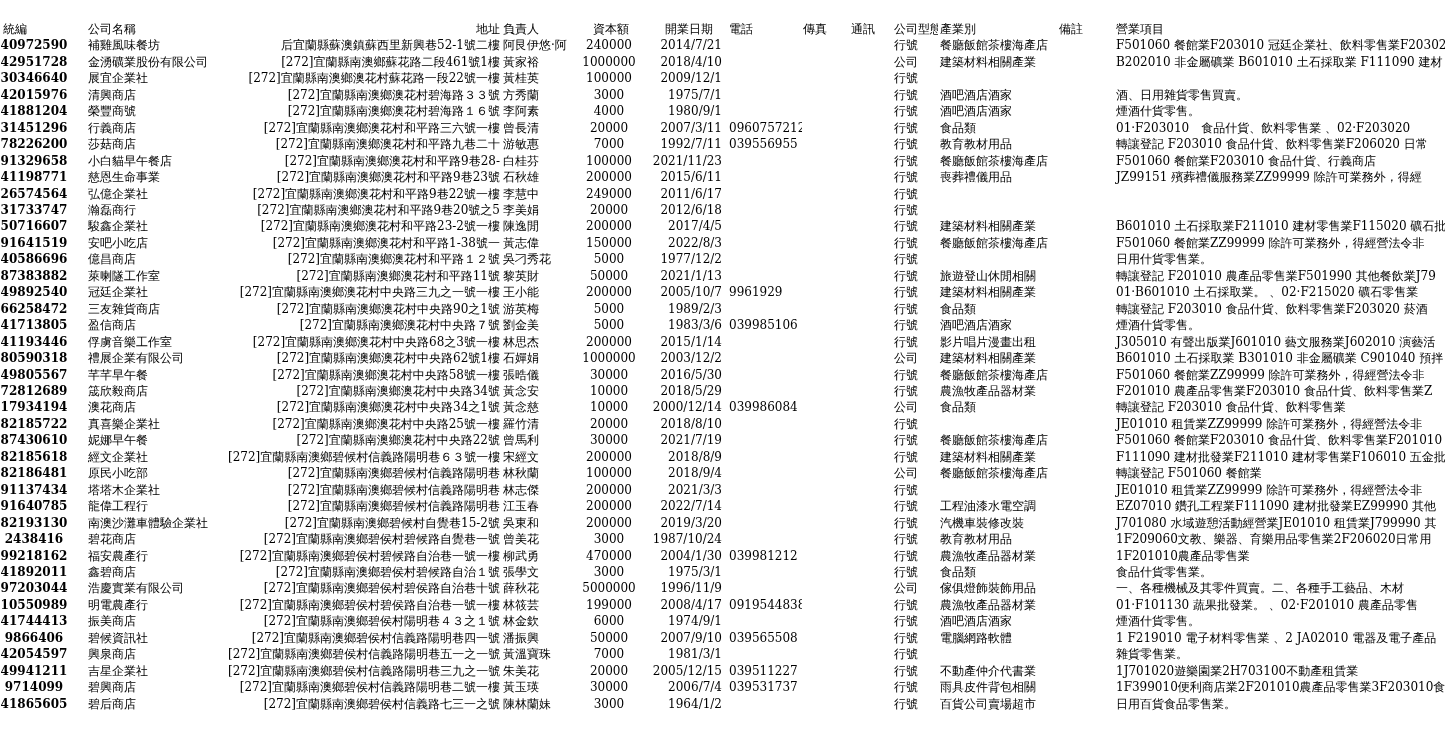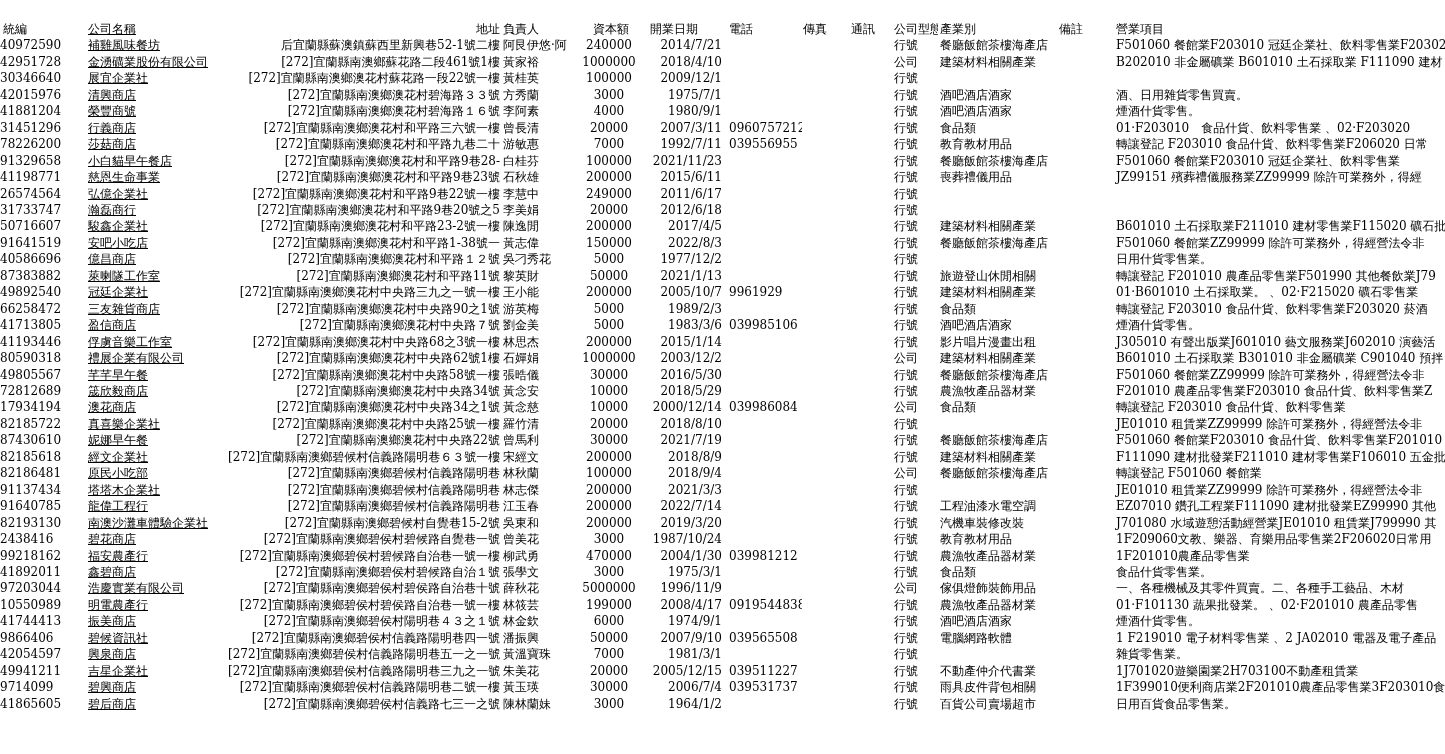--- a/index.html
+++ b/index.html
@@ -27,29 +27,29 @@
     font-weight: normal;
     white-space: nowrap;
     overflow: hidden;
     padding: 0;
     height: 16.45px;
     line-height: 16.45px;
     vertical-align: top;
     text-align: left;
   }
   
-  td.col-id        { text-align: left; padding-right: 16px; }
+  td.col-id        { text-align: center; padding-right: 16px; font-weight: bold; }
   th.col-id        { text-align: left;  padding-left: 3px; }
-  .col-name        { padding-left: 4px; text-decoration: underline; }
+  .col-name        { padding-left: 4px; }
   .col-address     { padding-left: 3px; text-align: right; }
   .col-owner       { padding-left: 3px; }
   td.col-capital   { text-align: center; padding-right: 4px; }
   th.col-capital   { text-align: center; }
   td.col-open_date { text-align: right; padding-right: 6px; }
-  th.col-open_date { text-align: left; }
+  th.col-open_date { text-align: center; }
   .col-phone       { padding-left: 1px; }
   .col-fax         { padding-left: 1px; margin-top: 12px; }
   .col-contact     { padding-left: 1px; }
   .col-type        { padding-left: 1px; }
   .col-industry    { padding-left: 2px; }
   .col-note        { padding-left: 1px; }
   .col-items       { padding-left: 1px; }
 </style>
 </head>
 <body>
@@ -200,21 +200,21 @@
           <td class="col-address">[272]宜蘭縣南澳鄉澳花村和平路9巷28-</td>
           <td class="col-owner">白桂芬</td>
           <td class="col-capital">100000</td>
           <td class="col-open_date">2021/11/23</td>
           <td class="col-phone"></td>
           <td class="col-fax"></td>
           <td class="col-contact"></td>
           <td class="col-type">行號</td>
           <td class="col-industry">餐廳飯館茶樓海產店</td>
           <td class="col-note"></td>
-          <td class="col-items">F501060 餐館業F203010 冠廷企業社、飲料零售業</td>
+          <td class="col-items">F501060 餐館業F203010 食品什貨、行義商店</td>
         </tr>
         <tr>
           <td class="col-id">41198771</td>
           <td class="col-name">慈恩生命事業</td>
           <td class="col-address">[272]宜蘭縣南澳鄉澳花村和平路9巷23號</td>
           <td class="col-owner">石秋雄</td>
           <td class="col-capital">200000</td>
           <td class="col-open_date">2015/6/11</td>
           <td class="col-phone"></td>
           <td class="col-fax"></td>

